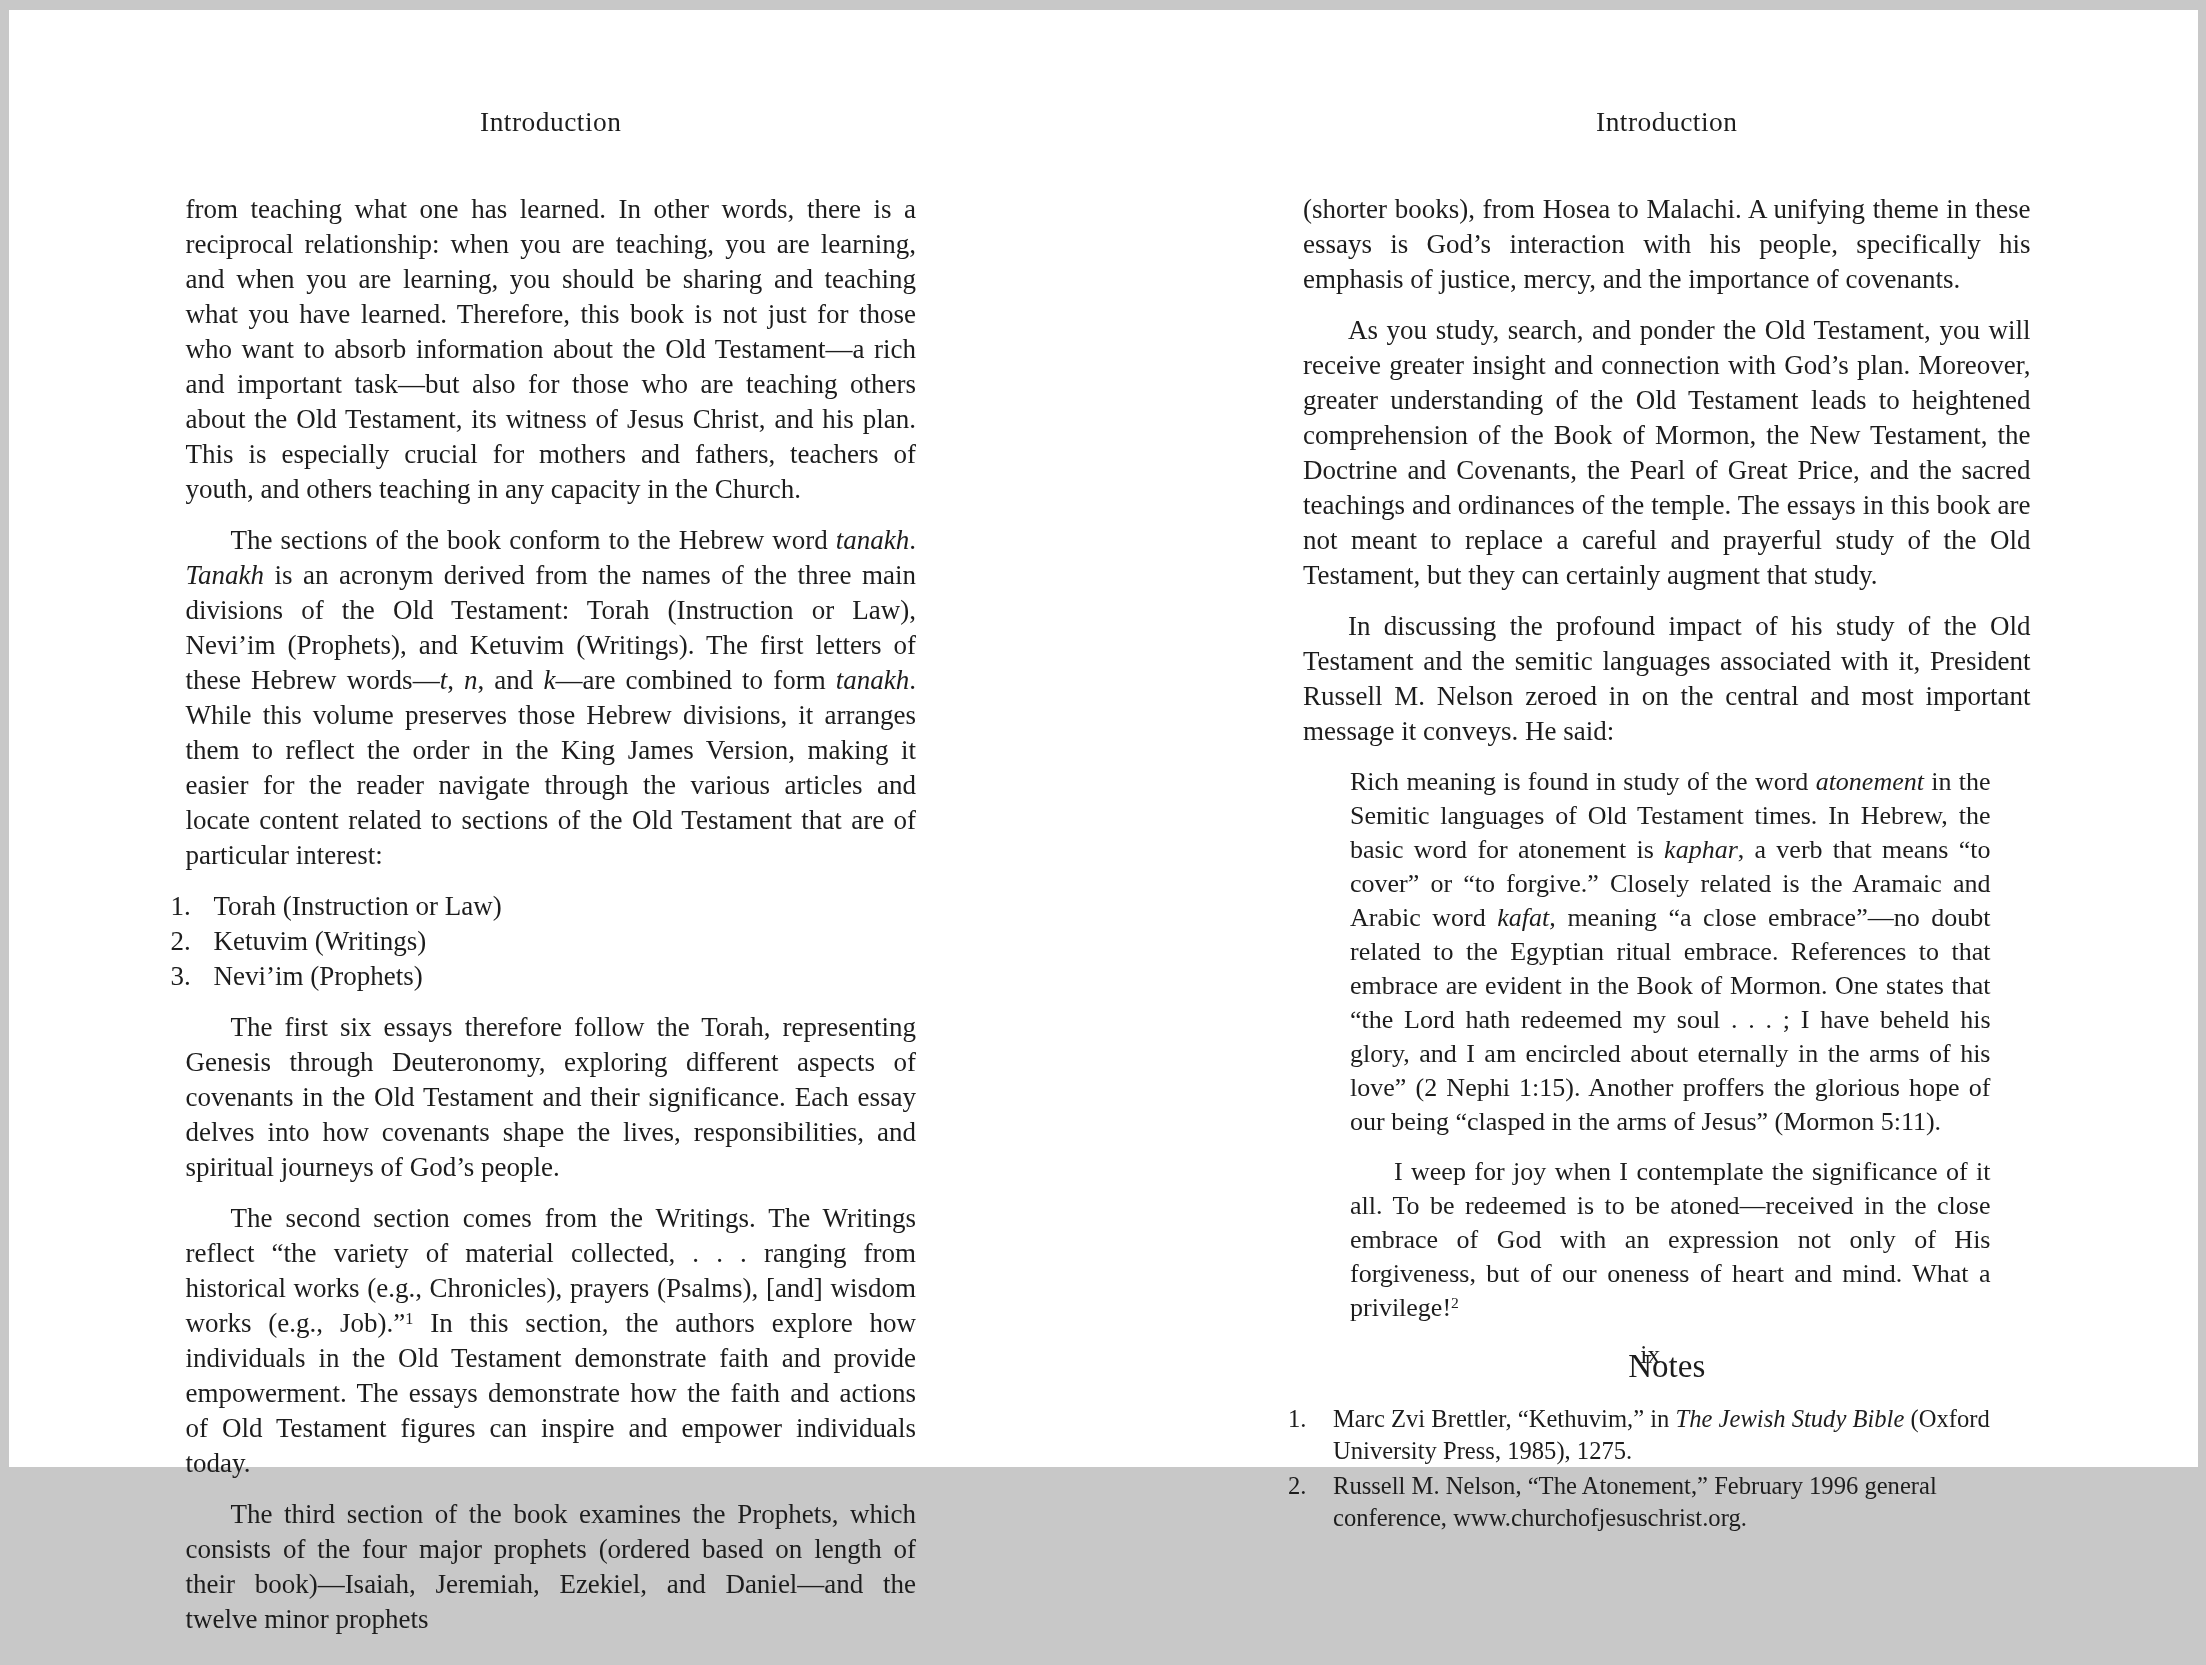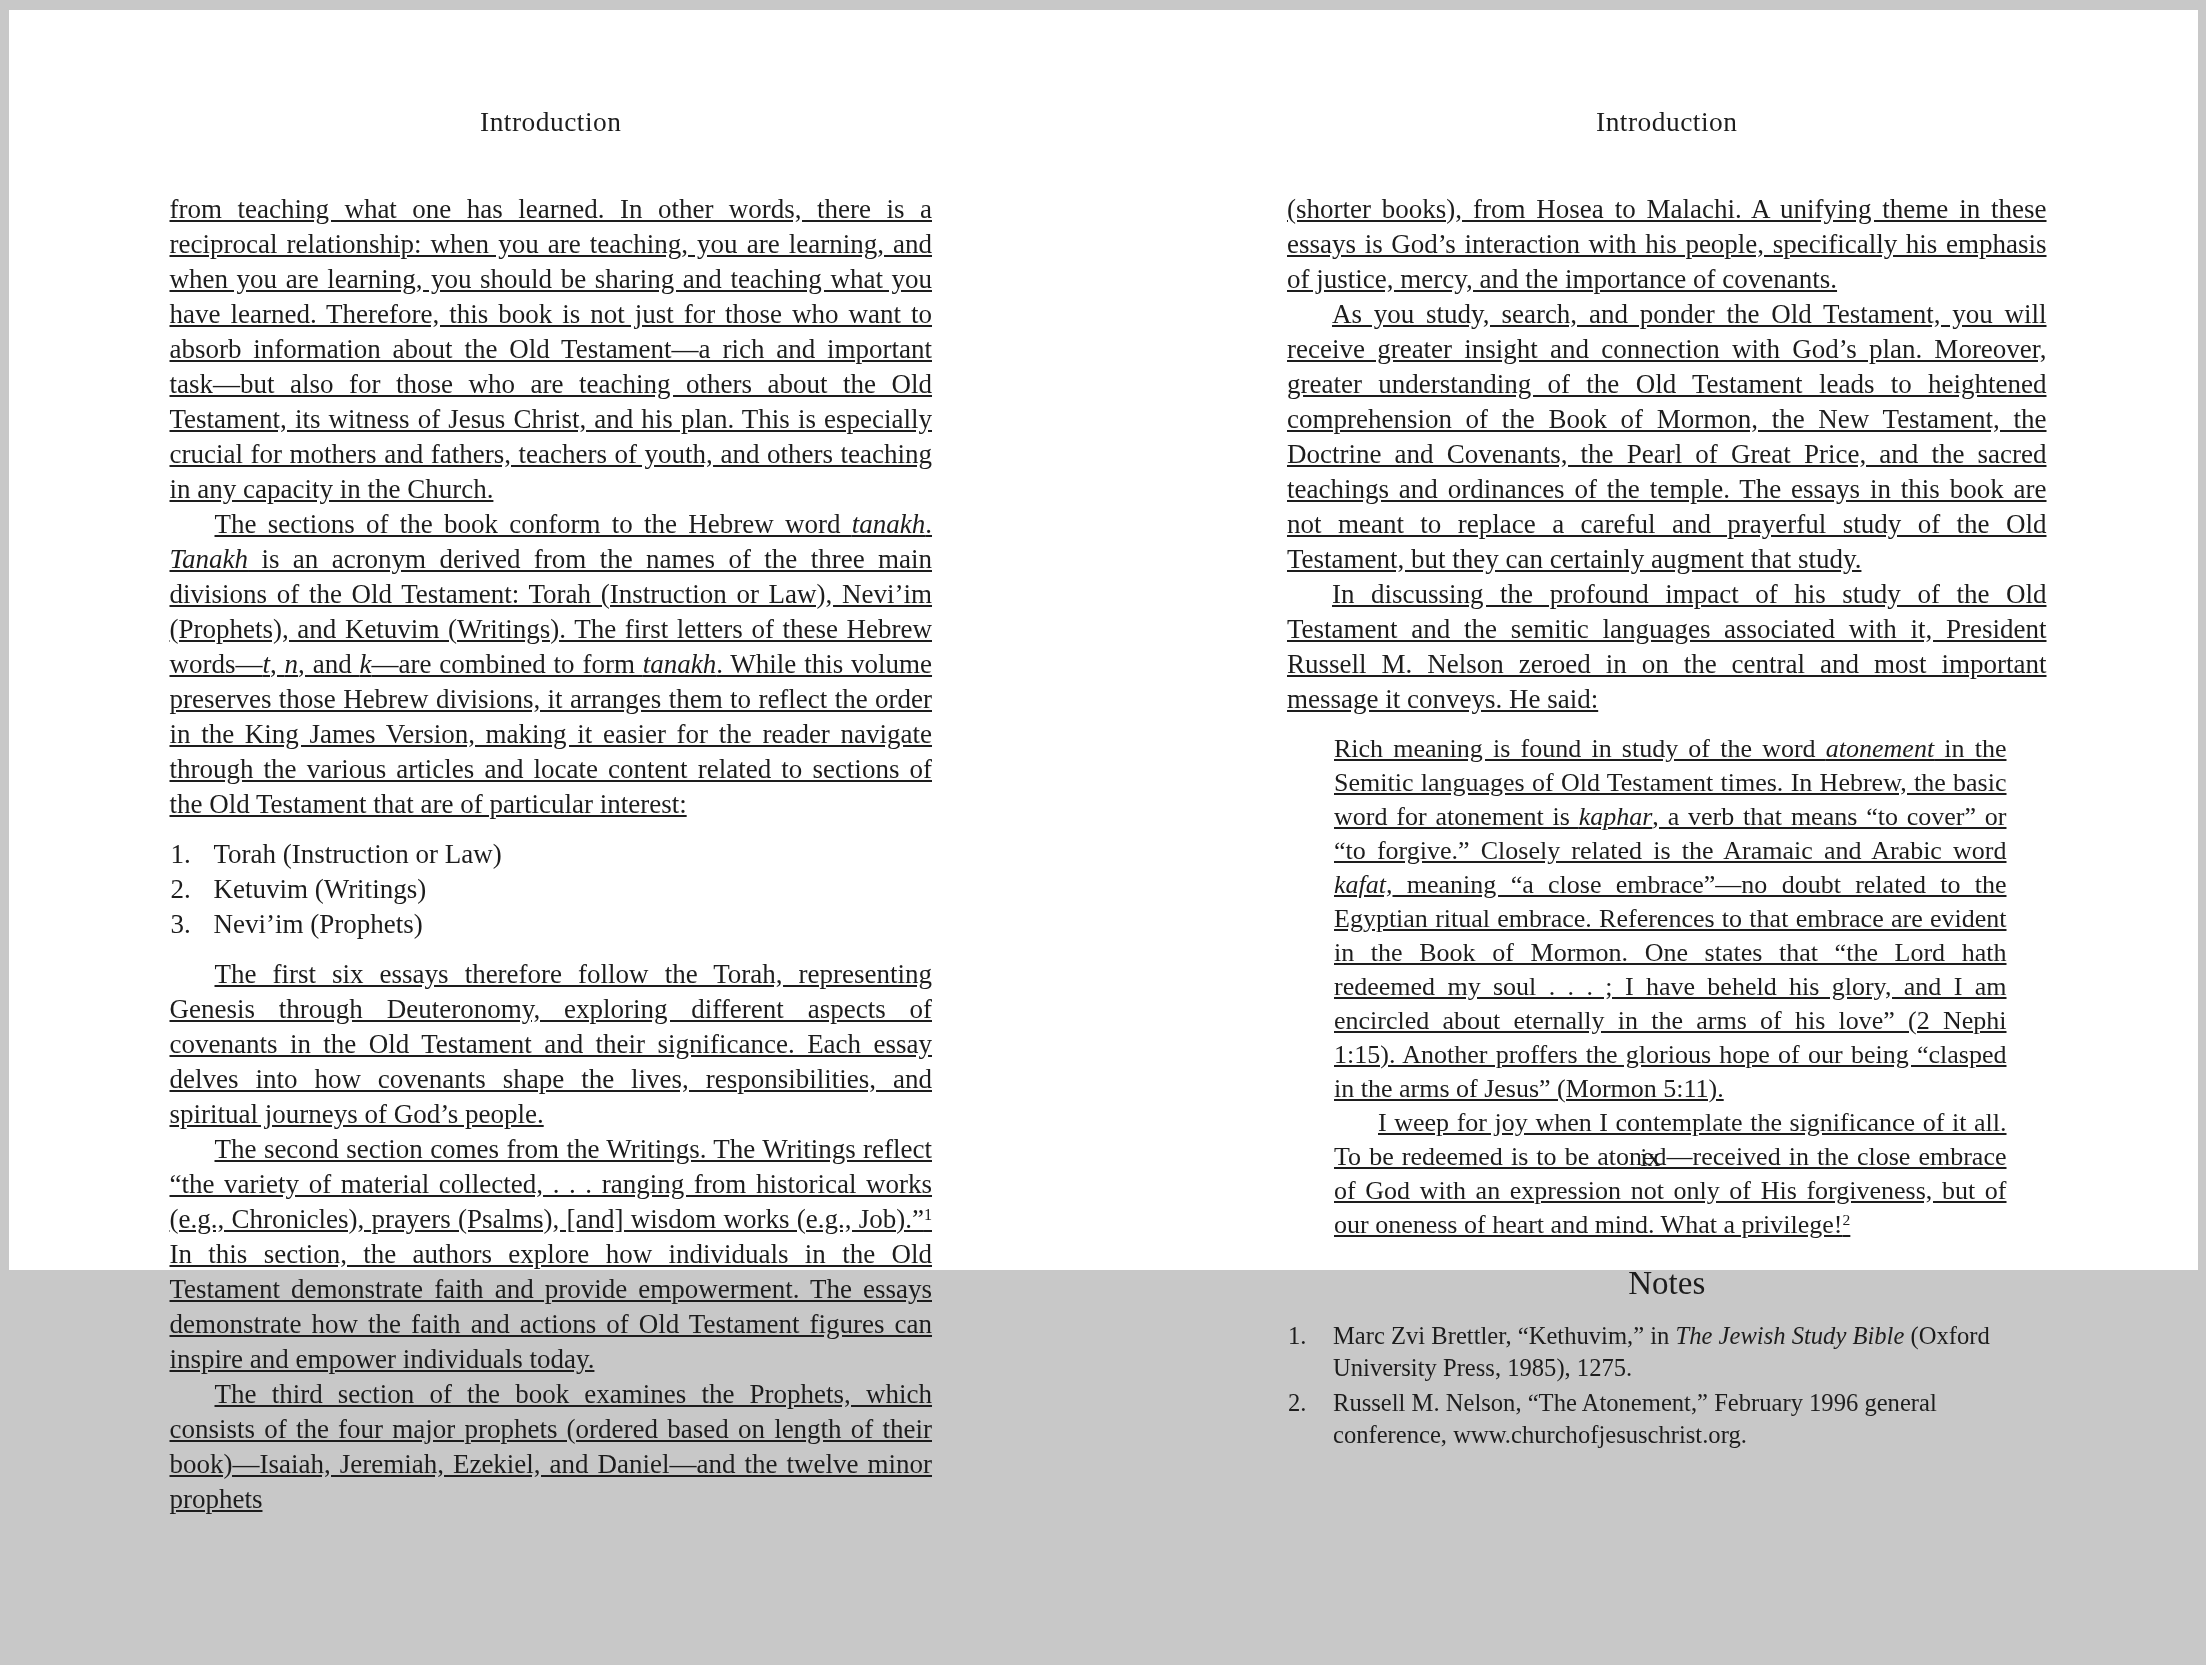--- a/index.html
+++ b/index.html
@@ -5,33 +5,33 @@
   html, body { margin: 0; padding: 0; }
   body {
     width: 2207px; height: 1666px;
     background: #c8c8c8;
     font-family: "Liberation Serif", serif;
     color: #1d1d1d;
     position: relative;
   }
   .frame {
     position: absolute; left: 8.5px; top: 9.5px;
-    width: 2189px; height: 1260px;
+    width: 2189px; height: 1457px;
     background: #ffffff;
     display: flex;
   }
   .page { width: 50%; position: relative; box-sizing: border-box; }
   .page-left  { padding: 0 171px 0 161px; }
   .page-right { padding: 0 151px 0 184px; }
 
   .running-head { margin-top: 97px; text-align: center; font-size: 27.4px; letter-spacing: 0.5px; }
 
   .page-body { margin-top: 54px; font-size: 27px; line-height: 35px; text-align: justify; }
 
-  .para { margin: 0; text-decoration: underline; }
+  .para { margin: 16px; }
   .para.indent { text-indent: 45px; }
 
   .it  { font-style: italic; }
   .sup { font-size: 0.6em; position: relative; top: -0.45em; line-height: 0; }
 
   .olist { margin: 15px 0; }
   .list-item { position: relative; padding-left: 44px; text-align: left; }
   .list-num  { position: absolute; left: 0.9px; }
 
   .quote { margin: 15px 0 17px; padding-left: 47px; padding-right: 40px; font-size: 26px; line-height: 34px; }

